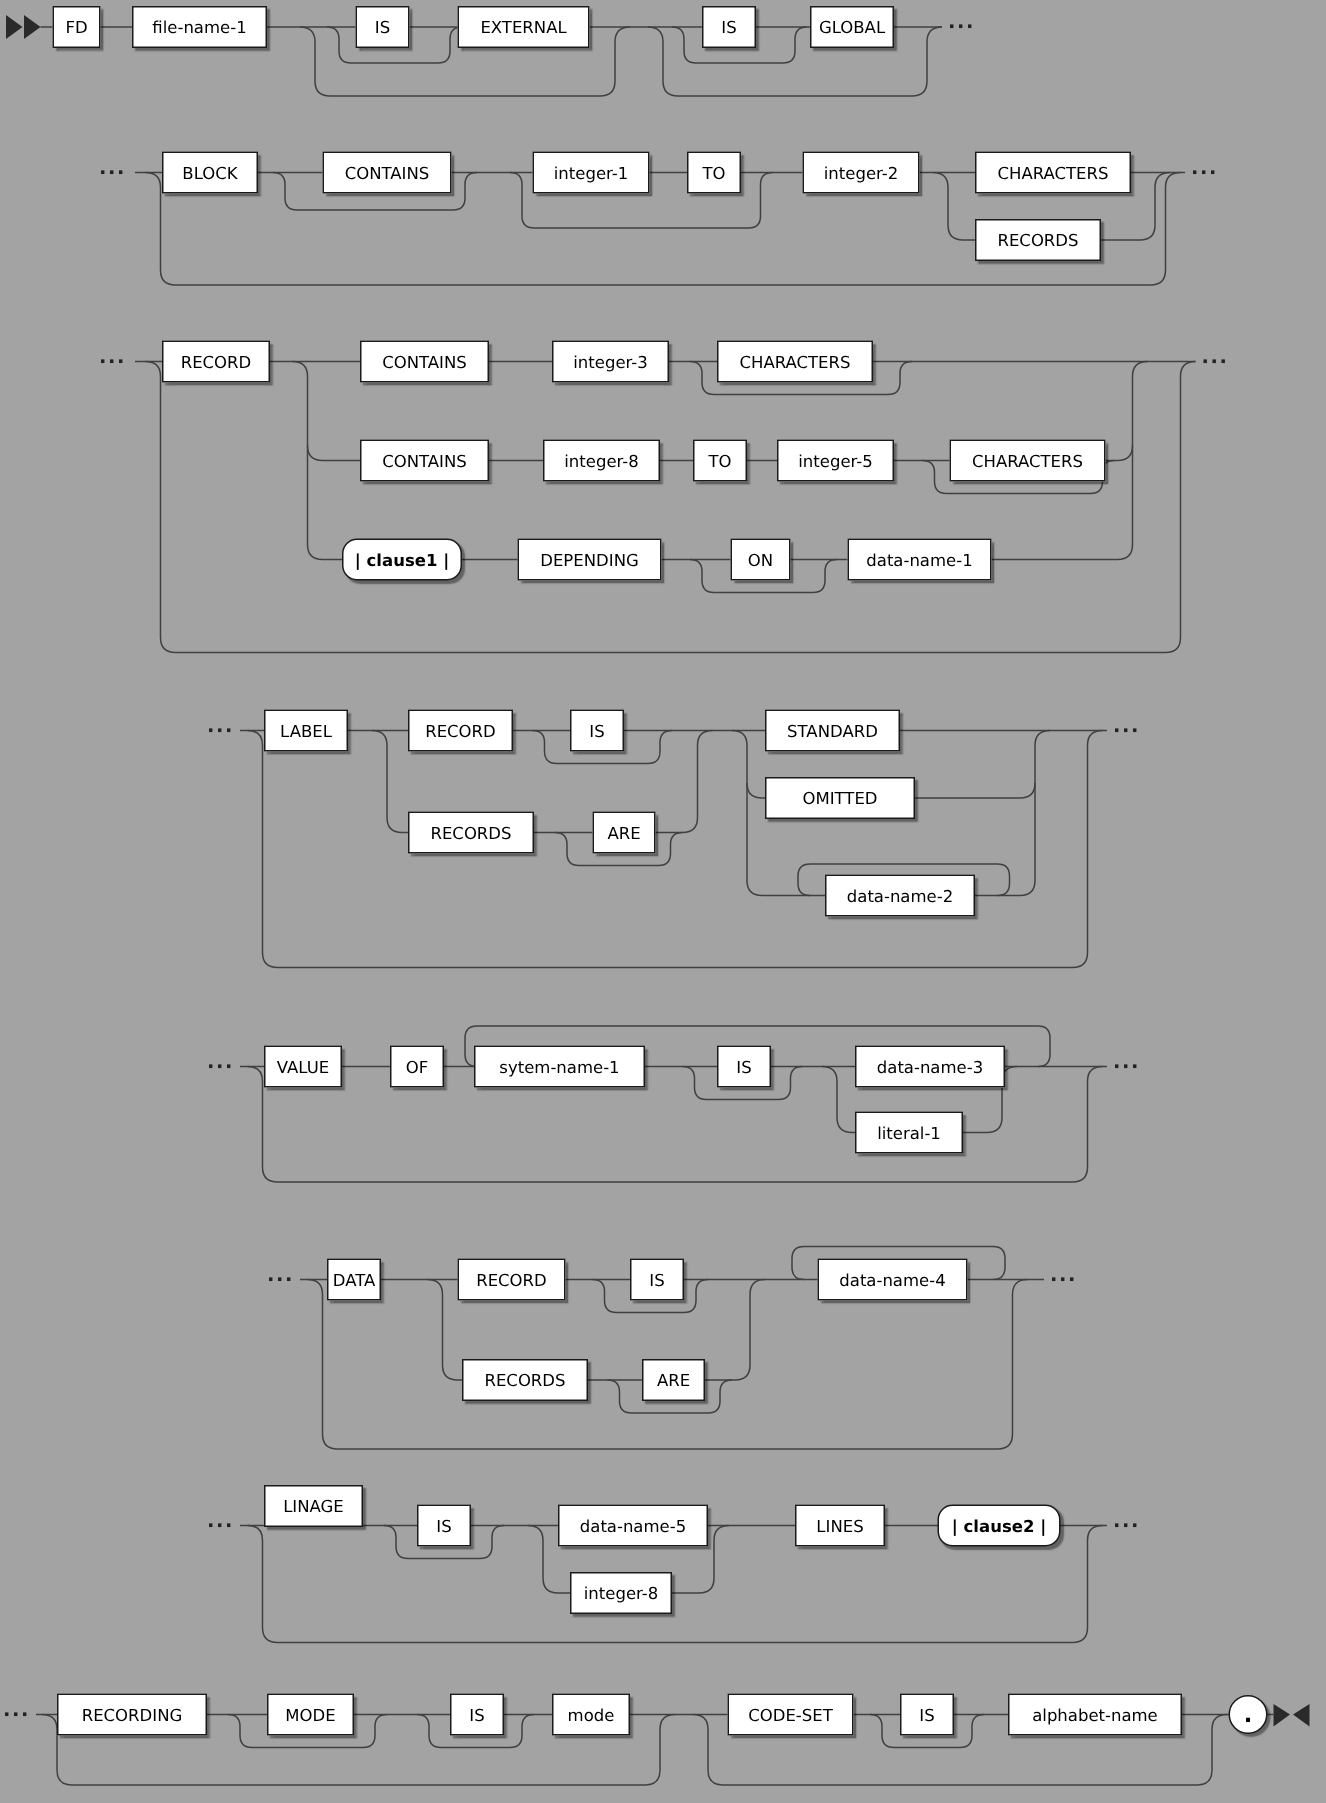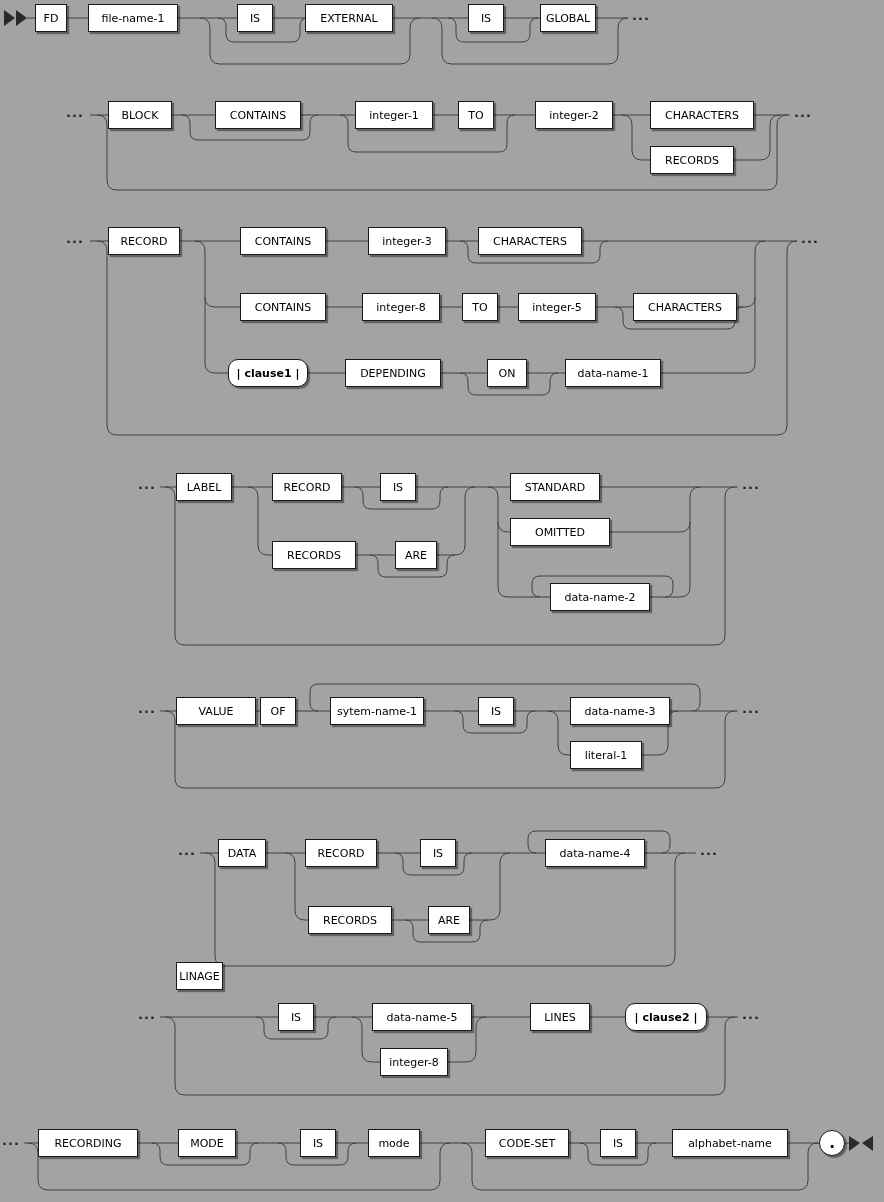--- a/index.html
+++ b/index.html
@@ -136,35 +136,35 @@
 
   <div class="node" style="left:176px;top:473px;width:56px">LABEL</div>
   <div class="node" style="left:272px;top:473px;width:70px">RECORD</div>
   <div class="node" style="left:380px;top:473px;width:36px">IS</div>
   <div class="node" style="left:272px;top:541px;width:84px">RECORDS</div>
   <div class="node" style="left:395px;top:541px;width:42px">ARE</div>
   <div class="node" style="left:510px;top:473px;width:90px">STANDARD</div>
   <div class="node" style="left:510px;top:518px;width:100px">OMITTED</div>
   <div class="node" style="left:550px;top:583px;width:100px">data-name-2</div>
 
-  <div class="node" style="left:176px;top:697px;width:80px">VALUE</div>
+  <div class="node" style="left:176px;top:697px;width:52px">VALUE</div>
   <div class="node" style="left:260px;top:697px;width:36px">OF</div>
-  <div class="node" style="left:330px;top:697px;width:94px">sytem-name-1</div>
+  <div class="node" style="left:316px;top:697px;width:114px">sytem-name-1</div>
   <div class="node" style="left:478px;top:697px;width:36px">IS</div>
   <div class="node" style="left:570px;top:697px;width:100px">data-name-3</div>
   <div class="node" style="left:570px;top:741px;width:72px">literal-1</div>
 
-  <div class="node" style="left:218px;top:839px;width:48px">DATA</div>
+  <div class="node" style="left:218px;top:839px;width:36px">DATA</div>
   <div class="node" style="left:305px;top:839px;width:72px">RECORD</div>
   <div class="node" style="left:420px;top:839px;width:36px">IS</div>
   <div class="node" style="left:308px;top:906px;width:84px">RECORDS</div>
   <div class="node" style="left:428px;top:906px;width:42px">ARE</div>
   <div class="node" style="left:545px;top:839px;width:100px">data-name-4</div>
 
-  <div class="node" style="left:176px;top:962px;width:47px">LINAGE</div>
+  <div class="node" style="left:176px;top:990px;width:66px">LINAGE</div>
   <div class="node" style="left:278px;top:1003px;width:36px">IS</div>
   <div class="node" style="left:372px;top:1003px;width:100px">data-name-5</div>
   <div class="node" style="left:380px;top:1048px;width:68px">integer-8</div>
   <div class="node" style="left:530px;top:1003px;width:60px">LINES</div>
   <div class="node round" style="left:625px;top:1003px;width:82px">| clause2 |</div>
 
   <div class="node" style="left:38px;top:1129px;width:100px">RECORDING</div>
   <div class="node" style="left:178px;top:1129px;width:58px">MODE</div>
   <div class="node" style="left:300px;top:1129px;width:36px">IS</div>
   <div class="node" style="left:368px;top:1129px;width:52px">mode</div>

